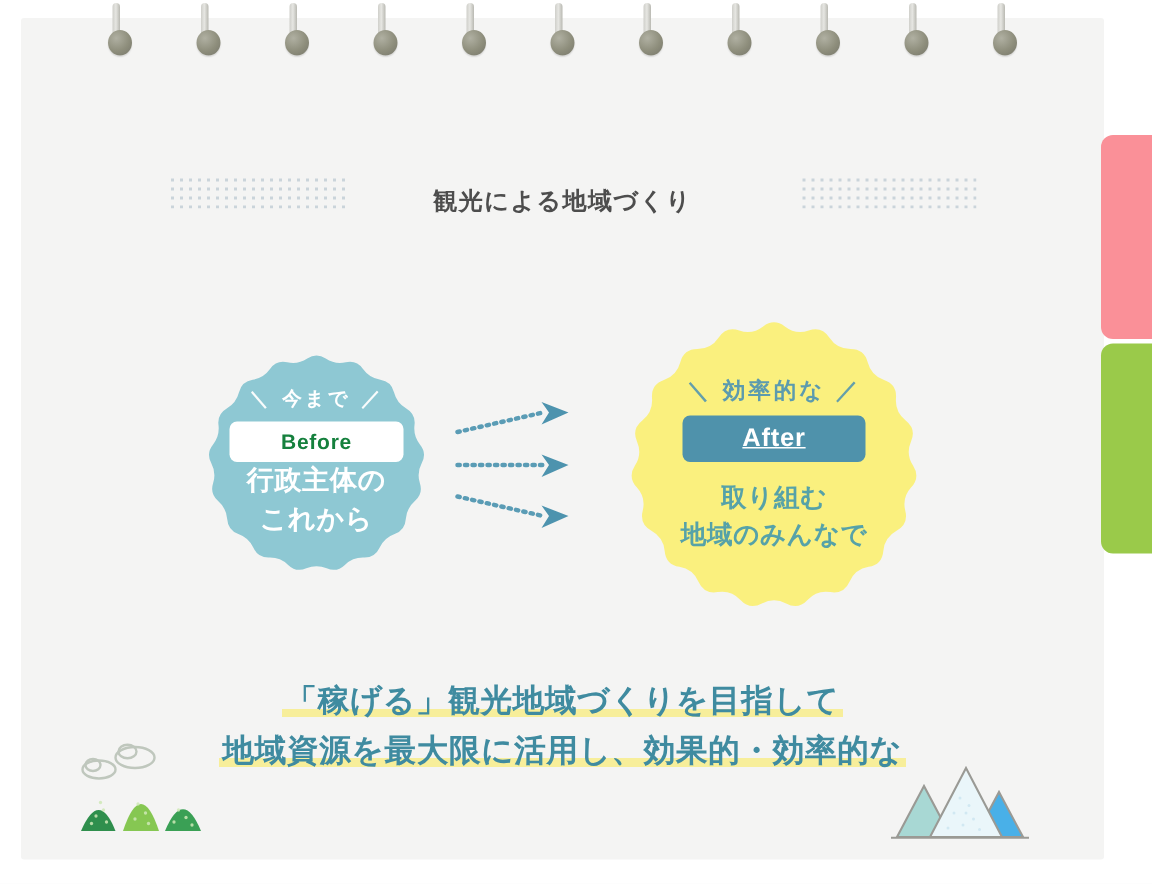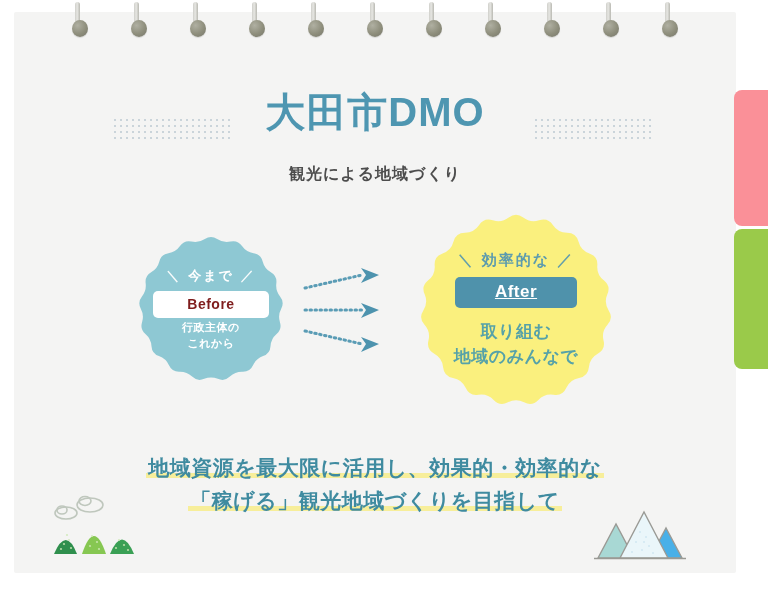--- a/index.html
+++ b/index.html
@@ -171,22 +171,23 @@
     padding: 6px 40px 8px;
   }
 
   .blob-body {
     font-weight: bold;
     line-height: 1.42;
   }
   #before-body {
     margin-top: 2px;
     color: #ffffff;
-    font-size: 11px;
+    font-size: 18px;
     letter-spacing: .5px;
+    font-family: Liberation Mono, monospace;
   }
   #after-body {
     margin-top: 12px;
     color: #56a2a8;
     font-size: 17px;
     letter-spacing: .5px;
   }
 
   
   #arrows {
@@ -277,35 +278,34 @@
       <div class="ring" style="left: 664px;">
         <div class="shaft"></div>
         <div class="bead"></div>
       </div>
     </div>
 
   <div class="dot-deco" id="dot-left"></div>
   <div class="dot-deco" id="dot-right"></div>
 
   <div id="header">
-    <div id="title" style="color: rgb(78, 150, 177);">大田市DMO</div>
     <div id="subtitle" style="color: rgb(77, 77, 77);">観光による地域づくり</div>
   </div>
 
   <div class="blob-wrap" id="blob-before">
     <svg width="148" height="154" viewBox="0 0 148 154" aria-hidden="true">
       <path id="before-path" fill="#8ec8d3" d="M67.84,7.07 Q74.00,3.00 80.16,7.07 Q86.31,11.14 93.52,9.57 Q100.73,8.00 105.00,14.02 Q109.27,20.04 116.56,21.17 Q123.85,22.31 125.66,29.47 Q127.47,36.62 133.85,40.32 Q140.24,44.02 139.34,51.34 Q138.44,58.66 143.06,64.42 Q147.68,70.17 144.20,76.68 Q140.71,83.18 142.94,90.22 Q145.18,97.25 139.58,102.06 Q133.98,106.86 133.51,114.23 Q133.05,121.59 126.10,124.05 Q119.14,126.51 116.05,133.21 Q112.96,139.92 105.58,139.70 Q98.20,139.48 92.90,144.61 Q87.60,149.74 80.80,146.87 Q74.00,144.00 67.20,146.87 Q60.40,149.74 55.10,144.61 Q49.80,139.48 42.42,139.70 Q35.04,139.92 31.95,133.21 Q28.86,126.51 21.90,124.05 Q14.95,121.59 14.49,114.23 Q14.02,106.86 8.42,102.06 Q2.82,97.25 5.06,90.22 Q7.29,83.18 3.80,76.68 Q0.32,70.17 4.94,64.42 Q9.56,58.66 8.66,51.34 Q7.76,44.02 14.15,40.32 Q20.53,36.62 22.34,29.47 Q24.15,22.31 31.44,21.17 Q38.73,20.04 43.00,14.02 Q47.27,8.00 54.48,9.57 Q61.69,11.14 67.84,7.07 Z"></path>
     </svg>
     <div class="blob-content">
       <div class="tag-line" id="before-tag">
         <span class="slash">＼</span>
         <span>今まで</span>
         <span class="slash">／</span>
       </div>
-      <div class="pill" id="before-pill" style="background: rgb(255, 255, 255); color: #7f1d1d;">Before</div>
+      <div class="pill" id="before-pill" style="background: rgb(255, 255, 255); color: #15803d;">Before</div>
       <div class="blob-body" id="before-body" style="color: rgb(255, 255, 255);">
         <div>行政主体の</div>
         <div>これから</div>
       </div>
     </div>
   </div>
 
   <div id="arrows">
     <svg width="100" height="84" viewBox="0 0 100 84" aria-hidden="true">
 
@@ -339,24 +339,24 @@
       <div class="pill" id="after-pill" style="background: rgb(79, 146, 171); color: rgb(255, 255, 255); text-decoration: underline;">After</div>
       <div class="blob-body" id="after-body" style="color: rgb(86, 162, 168);">
         <div>取り組む</div>
         <div>地域のみんなで</div>
       </div>
     </div>
   </div>
 
   <div id="message">
     <div class="msg-line" style="color: rgb(63, 139, 160);">
-      <span>地域資源を最大限に活用し、効果的・効率的な</span>
+      <span>「稼げる」観光地域づくりを目指して</span>
     </div>
     <div class="msg-line" style="color: rgb(63, 139, 160);">
-      <span>「稼げる」観光地域づくりを目指して</span>
+      <span>地域資源を最大限に活用し、効果的・効率的な</span>
     </div>
   </div>
 
   <div id="ill-left">
     <svg width="104" height="72" viewBox="0 0 104 72" aria-hidden="true">
       <g>
         <ellipse cx="22" cy="21" rx="11" ry="6" fill="none" stroke="#bfc7bd" stroke-width="1.6"></ellipse>
         <ellipse cx="18" cy="18" rx="5" ry="4" fill="none" stroke="#bfc7bd" stroke-width="1.6"></ellipse>
       </g>
       <g>

